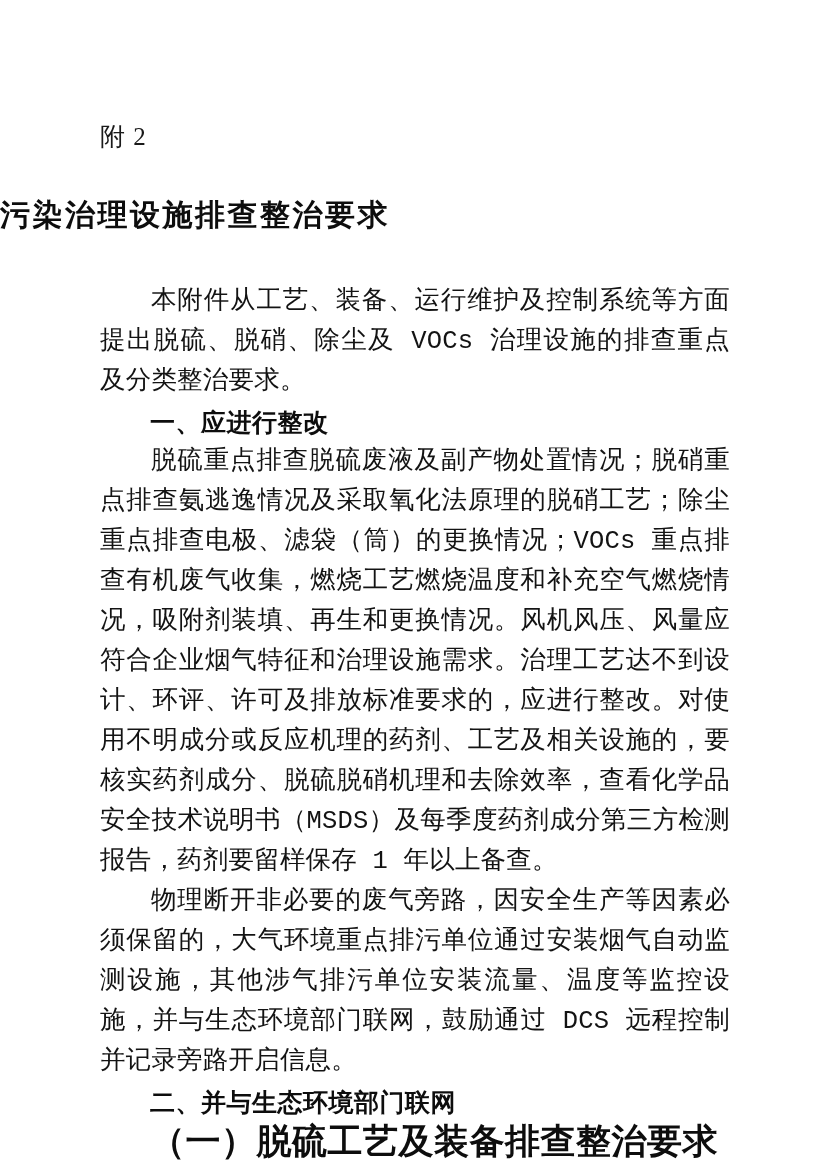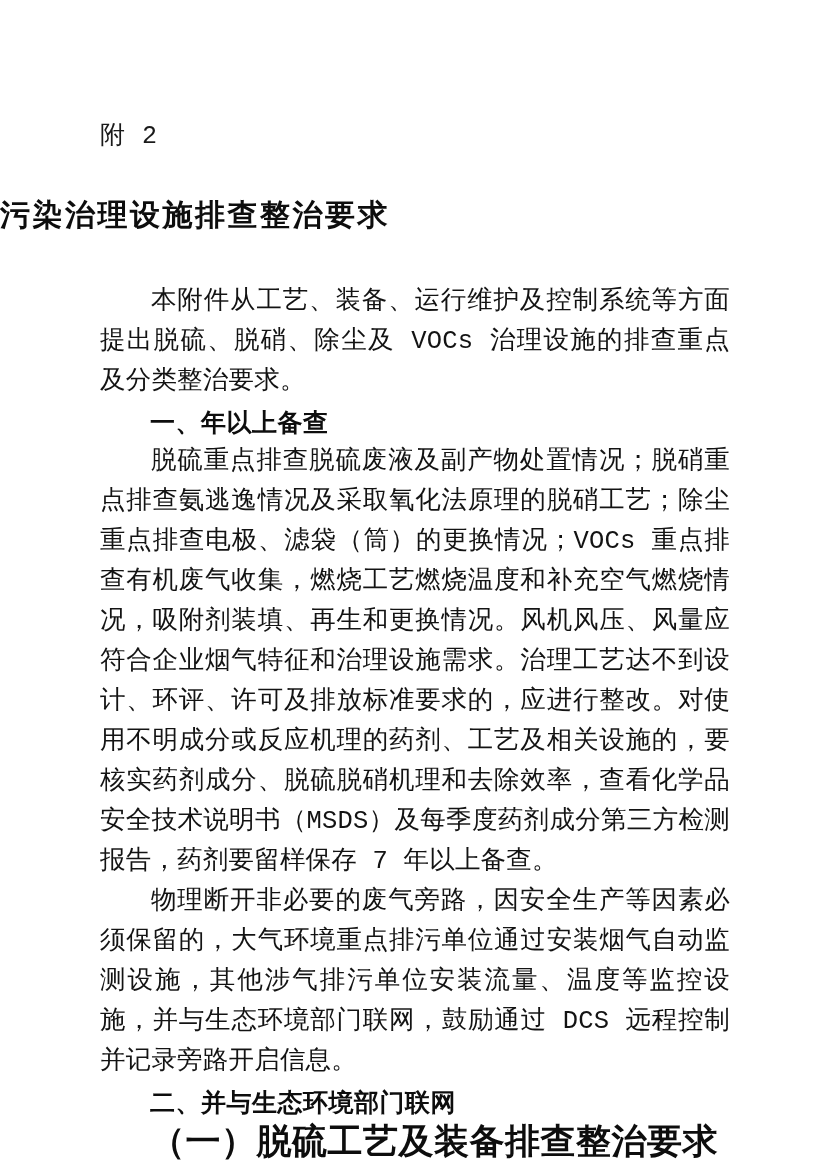--- a/index.html
+++ b/index.html
@@ -26,21 +26,21 @@
 
   
   .attach-label {
     position: absolute;
     left: 100px;
     top: 120px;
     font-size: 25px;
     letter-spacing: 1px;
     line-height: 34px;
     white-space: nowrap;
-    font-family: Liberation Mono, monospace;
+    font-family: Liberation Serif, serif;
     color: #1a1a1a;
   }
 
   
   .doc-title {
     position: absolute;
     left: 0;
     top: 195px;
     width: 826px;
     font-family: "Liberation Sans", "DejaVu Sans", sans-serif;
@@ -114,23 +114,23 @@
 <div class="page">
 
   <div class="attach-label">附 2</div>
 
   <div class="doc-title">污染治理设施排查整治要求</div>
 
   <div class="content">
 
     <p class="para">本附件从工艺、装备、运行维护及控制系统等方面提出脱硫、脱硝、除尘及 VOCs 治理设施的排查重点及分类整治要求。</p>
 
-    <p class="heading">一、年以上备查</p>
+    <p class="heading">一、应进行整改</p>
 
-    <p class="para">脱硫重点排查脱硫废液及副产物处置情况；脱硝重点排查氨逃逸情况及采取氧化法原理的脱硝工艺；除尘重点排查电极、滤袋（筒）的更换情况；VOCs 重点排查有机废气收集，燃烧工艺燃烧温度和补充空气燃烧情况，吸附剂装填、再生和更换情况。风机风压、风量应符合企业烟气特征和治理设施需求。治理工艺达不到设计、环评、许可及排放标准要求的，应进行整改。对使用不明成分或反应机理的药剂、工艺及相关设施的，要核实药剂成分、脱硫脱硝机理和去除效率，查看化学品安全技术说明书（MSDS）及每季度药剂成分第三方检测报告，药剂要留样保存 7 年以上备查。</p>
+    <p class="para">脱硫重点排查脱硫废液及副产物处置情况；脱硝重点排查氨逃逸情况及采取氧化法原理的脱硝工艺；除尘重点排查电极、滤袋（筒）的更换情况；VOCs 重点排查有机废气收集，燃烧工艺燃烧温度和补充空气燃烧情况，吸附剂装填、再生和更换情况。风机风压、风量应符合企业烟气特征和治理设施需求。治理工艺达不到设计、环评、许可及排放标准要求的，应进行整改。对使用不明成分或反应机理的药剂、工艺及相关设施的，要核实药剂成分、脱硫脱硝机理和去除效率，查看化学品安全技术说明书（MSDS）及每季度药剂成分第三方检测报告，药剂要留样保存 1 年以上备查。</p>
 
     <p class="para">物理断开非必要的废气旁路，因安全生产等因素必须保留的，大气环境重点排污单位通过安装烟气自动监测设施，其他涉气排污单位安装流量、温度等监控设施，并与生态环境部门联网，鼓励通过 DCS 远程控制并记录旁路开启信息。</p>
 
     <p class="heading">二、并与生态环境部门联网</p>
 
     <p class="subheading">（一）脱硫工艺及装备排查整治要求</p>
 
   </div>
 
 

